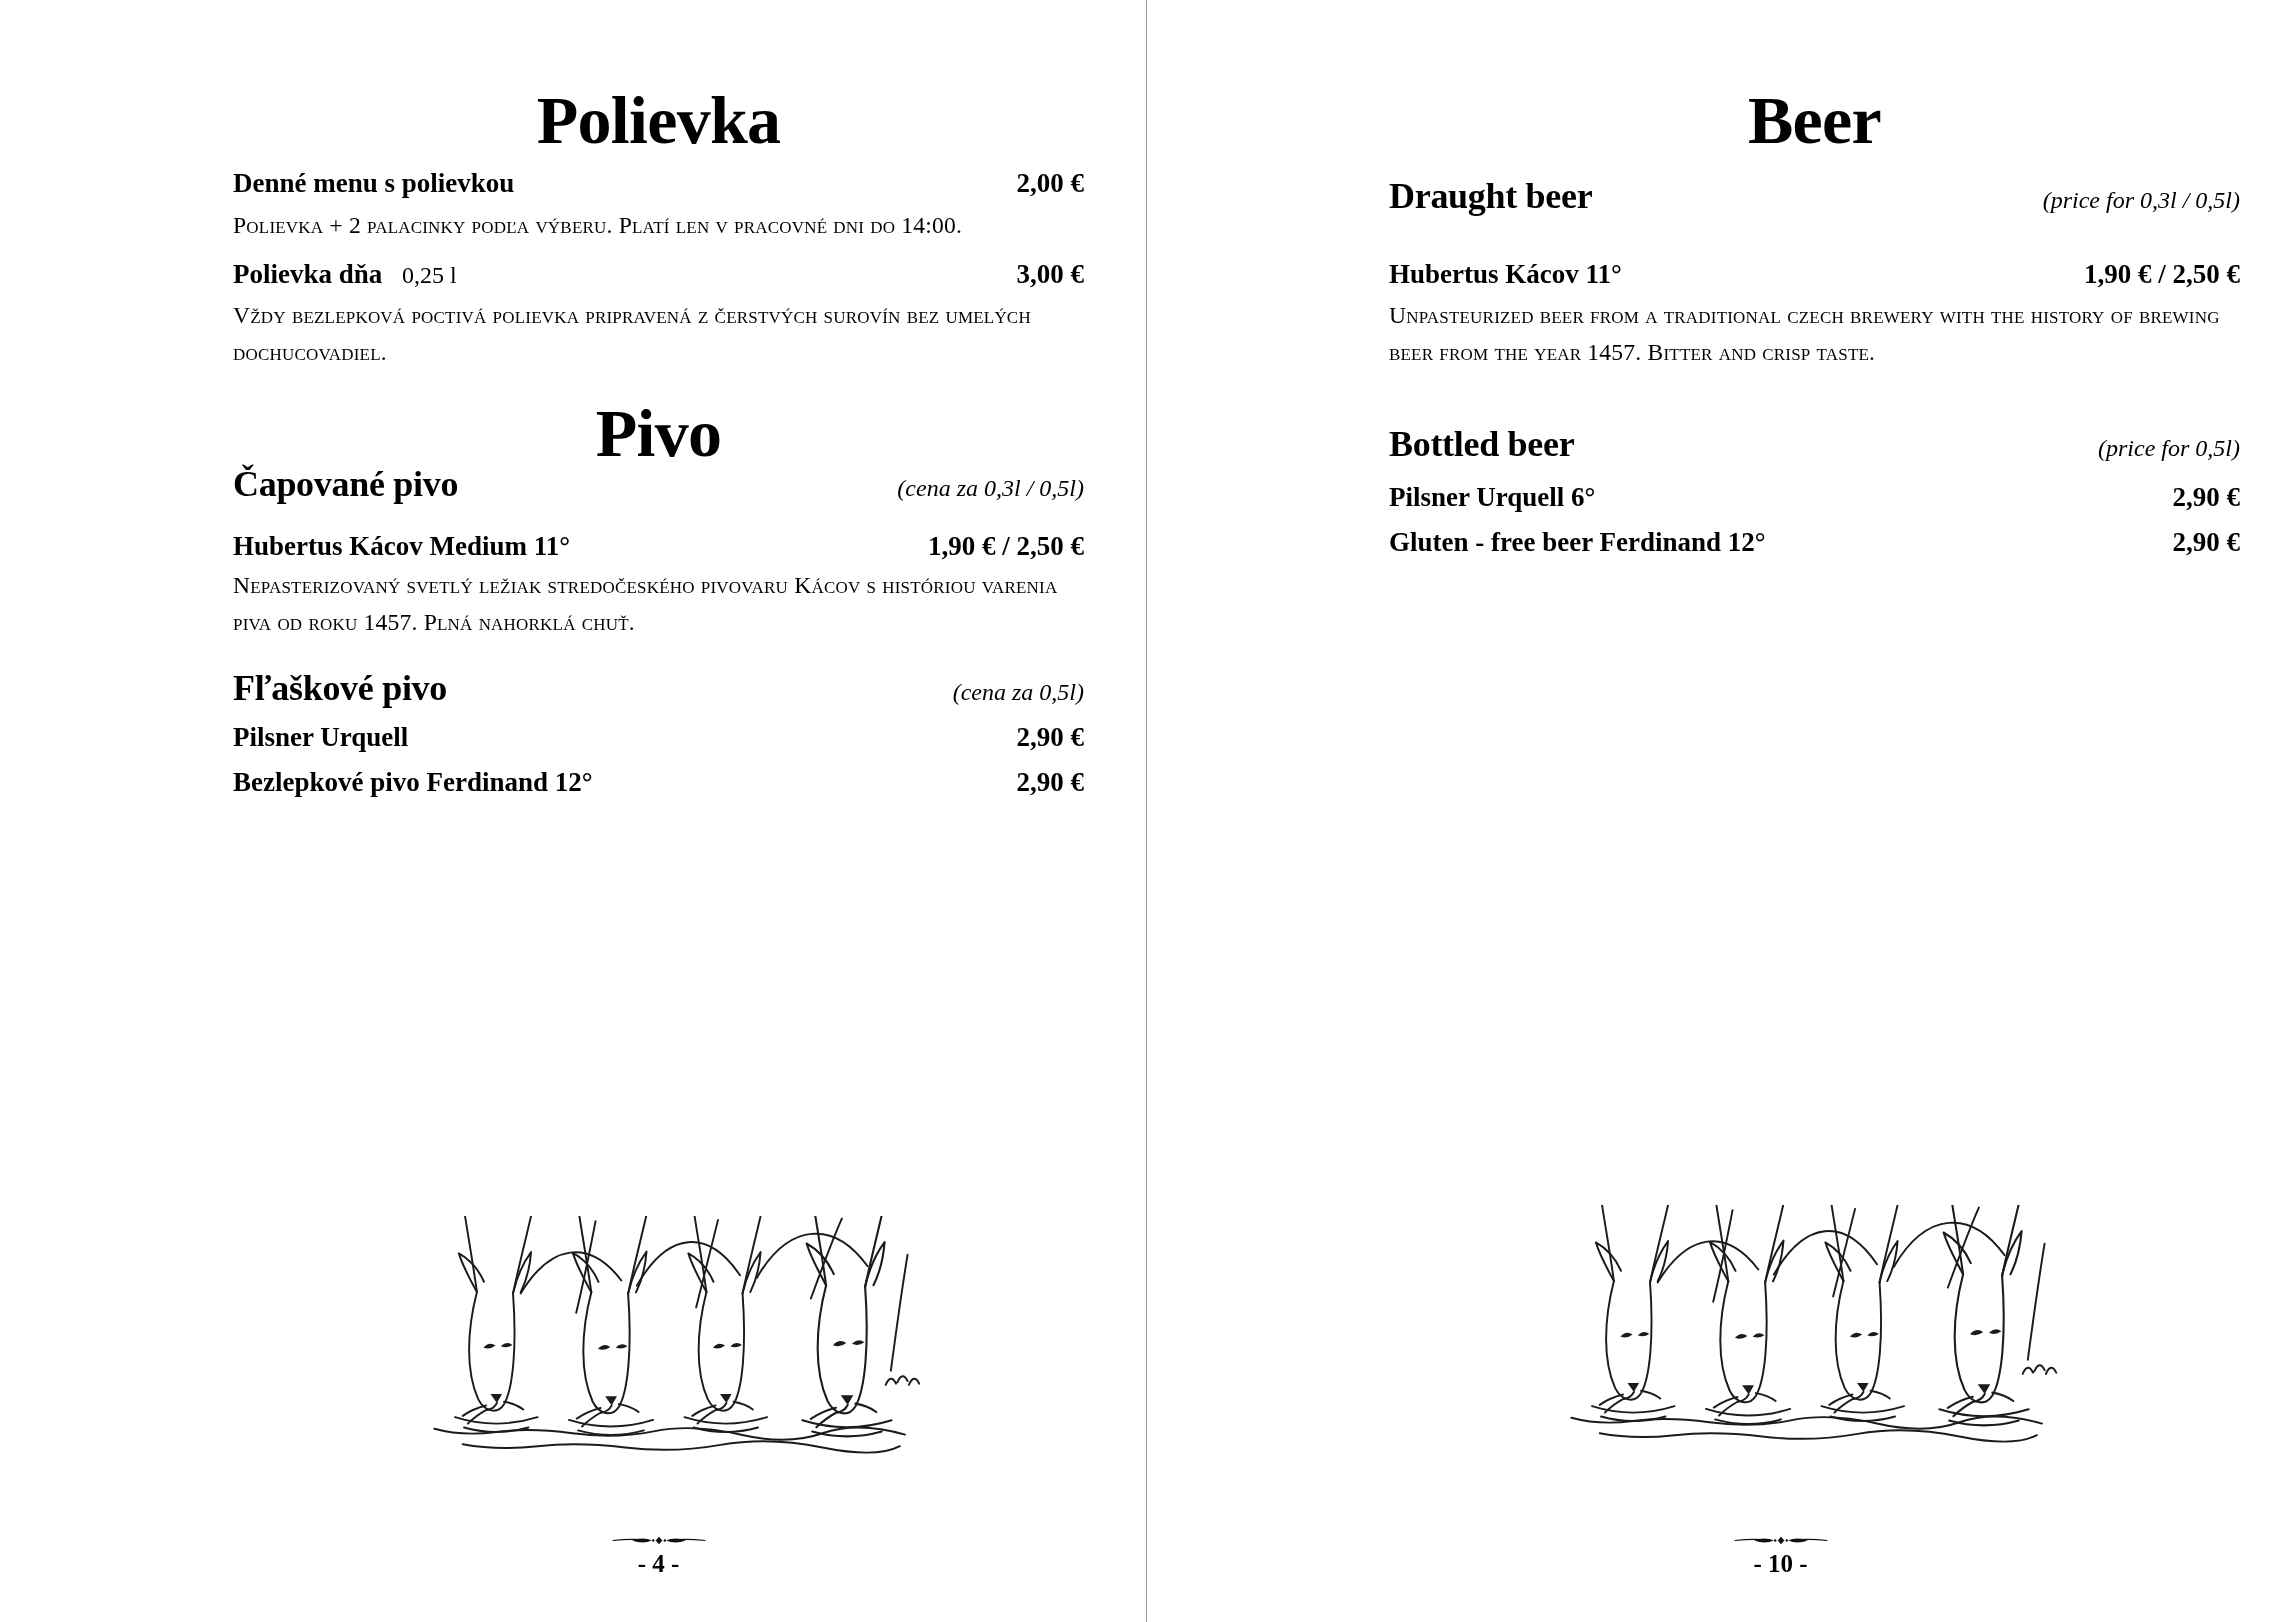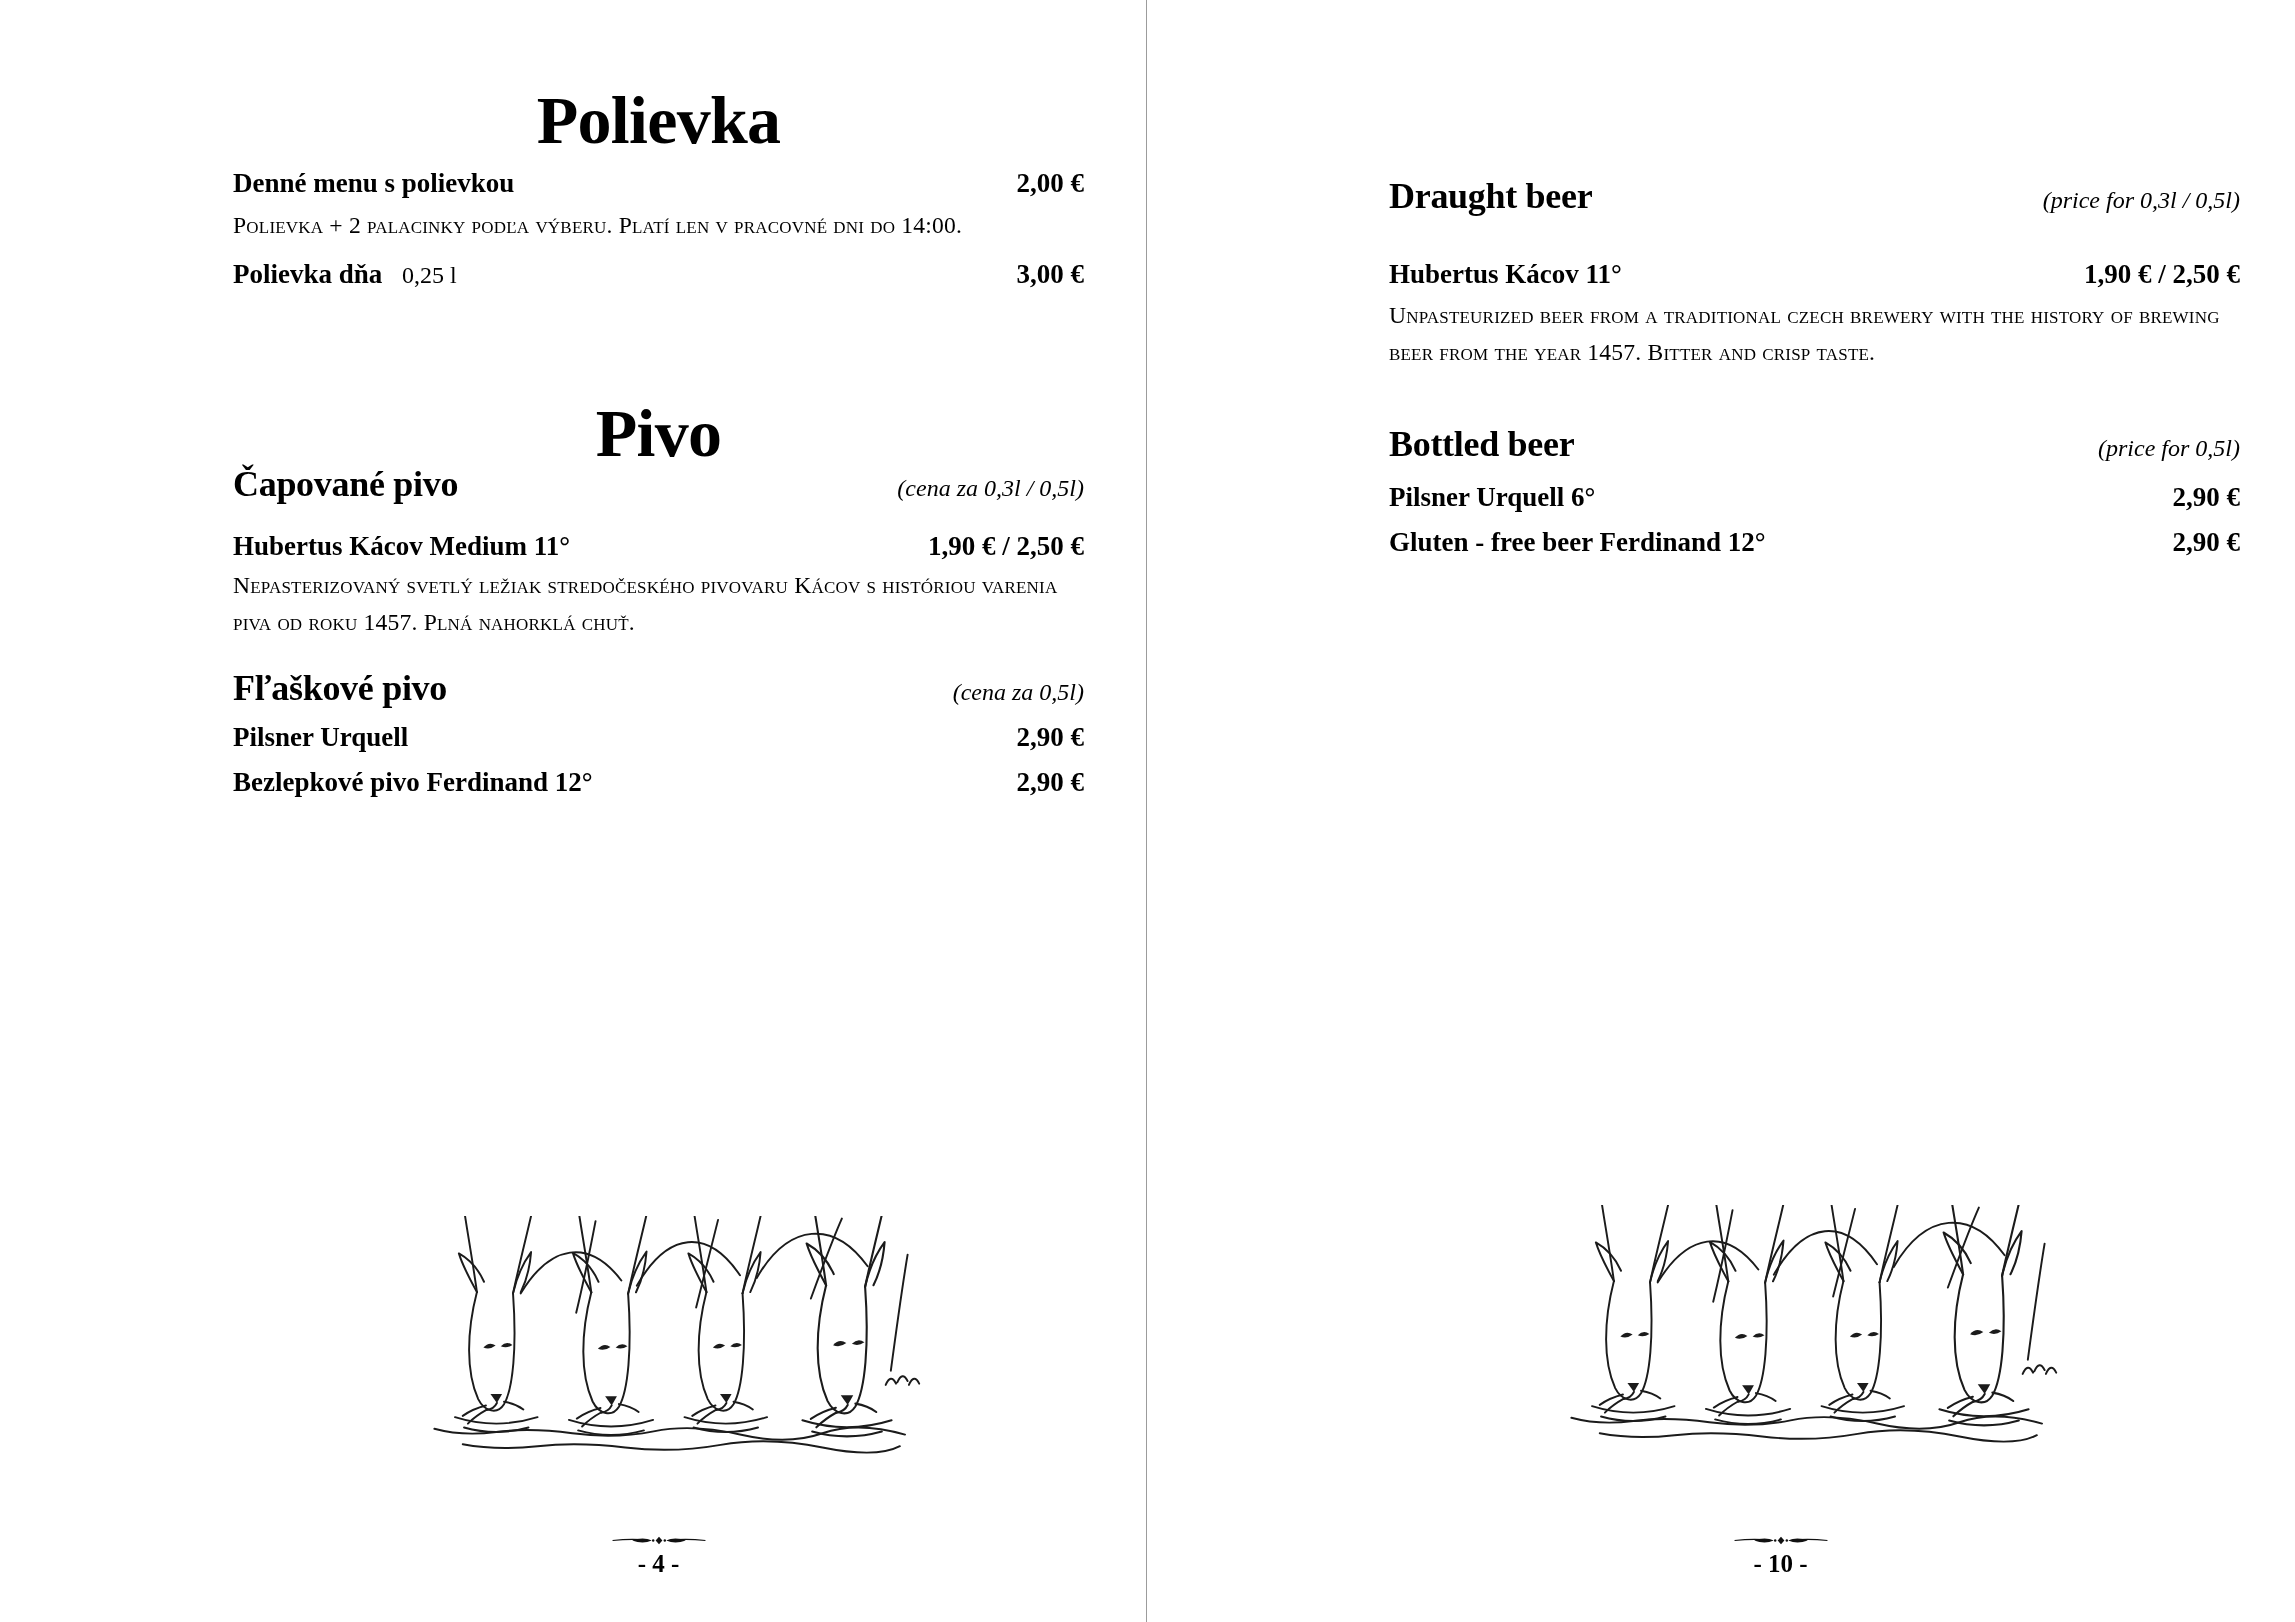--- a/index.html
+++ b/index.html
@@ -93,20 +93,21 @@
       <span class="item-price">2,00 €</span>
     </div>
     <p class="desc" style="top:207px">Polievka + 2 palacinky podľa výberu. Platí len v pracovné dni do 14:00.</p>
 
     <div class="row" style="top:259px">
       <span>
         <span class="item-name">Polievka dňa</span><span class="item-size">0,25 l</span>
       </span>
       <span class="item-price">3,00 €</span>
     </div>
+    <p class="desc" style="top:297px">Vždy bezlepková poctivá polievka pripravená z čerstvých surovín bez umelých dochucovadiel.</p>
 
     <h1 class="page-title" style="top:397px">Pivo</h1>
 
     <div class="row" style="top:463px">
       <span class="section-heading">Čapované pivo</span>
       <span class="note">(cena za 0,3l / 0,5l)</span>
     </div>
     <div class="row" style="top:531px">
       <span class="item-name">Hubertus Kácov Medium 11°</span>
       <span class="item-price">1,90 € / 2,50 €</span>
@@ -132,20 +133,21 @@
 
     <footer class="footer" style="top:1535px">
       <svg class="ornament" viewBox="0 0 160 18">
           <use href="#ornamentArt"></use>
         </svg>
       <div class="pagenum">- 4 -</div>
     </footer>
   </section>
 
   <section class="page" id="right-page">
+    <h1 class="page-title" style="top:84px">Beer</h1>
 
     <div class="row" style="top:175px">
       <span class="section-heading">Draught beer</span>
       <span class="note">(price for 0,3l / 0,5l)</span>
     </div>
     <div class="row" style="top:259px">
       <span class="item-name">Hubertus Kácov 11°</span>
       <span class="item-price">1,90 € / 2,50 €</span>
     </div>
     <p class="desc" style="top:297px">Unpasteurized beer from a traditional czech brewery with the history of brewing beer from the year 1457. Bitter and crisp taste.</p>

